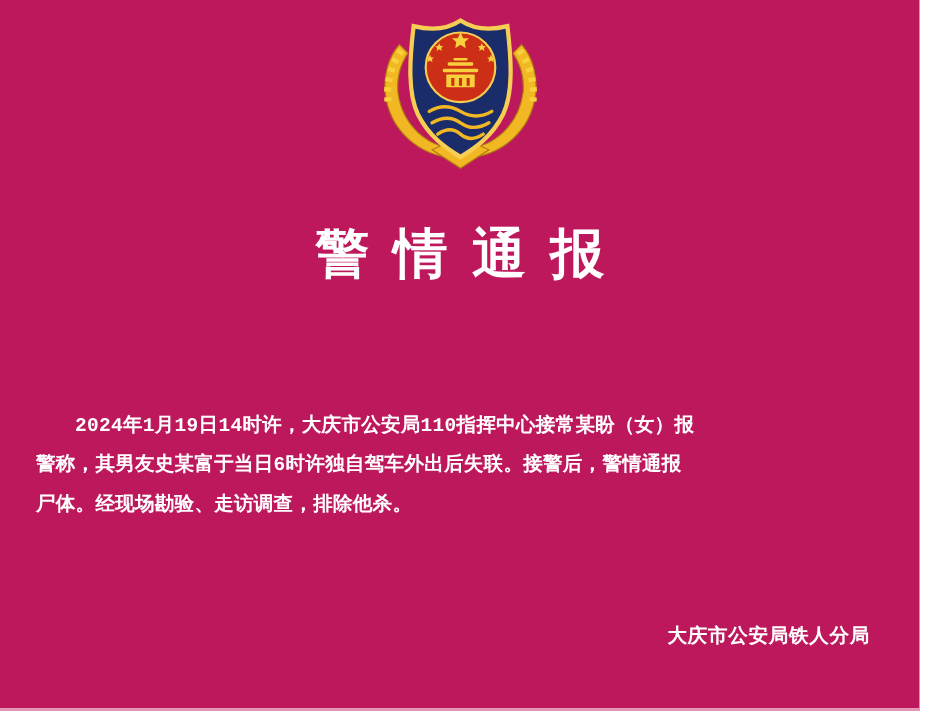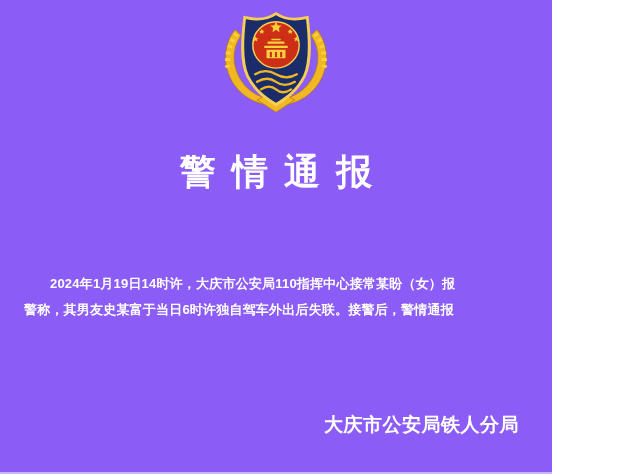--- a/index.html
+++ b/index.html
@@ -1,21 +1,21 @@
 <!DOCTYPE html>
 <html><head>
 <meta charset="utf-8">
 <style>
   html,body{margin:0;padding:0;}
   .poster{
     position:relative;
-    width:552px;height:474px;
-    background:#8b5cf6;
+    width:613px;height:474px;
+    background:#be185d;
     overflow:hidden;
-    font-family:Liberation Sans, sans-serif;
+    font-family:Liberation Mono, monospace;
     color:#ffffff;
   }
   .badge-wrap{
     position:absolute;top:7px;left:0;right:0;
     display:flex;justify-content:center;
   }
   .badge-wrap svg{width:128px;height:108px;display:block;}
   .page-title{
     position:absolute;top:154px;left:0;right:0;
     text-align:center;
@@ -29,21 +29,21 @@
     position:absolute;top:271px;left:24px;right:22px;
     font-size:13px;font-weight:bold;
     line-height:26.4px;
     letter-spacing:0.2px;
   }
   .body-line{white-space:nowrap;}
   .body-line.first{text-indent:2em;}
   .signature{
     position:absolute;top:411px;right:33px;left:24px;
     text-align:right;
-    font-size:19px;font-weight:bold;
+    font-size:13px;font-weight:bold;
     line-height:28.5px;
     letter-spacing:0.5px;
   }
   .bottom-edge{
     position:absolute;left:0;right:0;bottom:0;height:2px;
     background:rgba(255,255,255,0.55);
   }
 </style>
 </head>
 <body>
@@ -97,20 +97,21 @@
         <path d="M50,87 Q59,81 66,87 T82,87"></path>
       </g>
     </svg>
   </div>
 
   <div class="page-title">警情通报</div>
 
   <div class="notice-body">
     <div class="body-line first">2024年1月19日14时许，大庆市公安局110指挥中心接常某盼（女）报</div>
     <div class="body-line">警称，其男友史某富于当日6时许独自驾车外出后失联。接警后，警情通报</div>
+    <div class="body-line">尸体。经现场勘验、走访调查，排除他杀。</div>
   </div>
 
   <div class="signature">
     <div>大庆市公安局铁人分局</div>
   </div>
 
   <div class="bottom-edge"></div>
 </div>
 
 </body></html>

